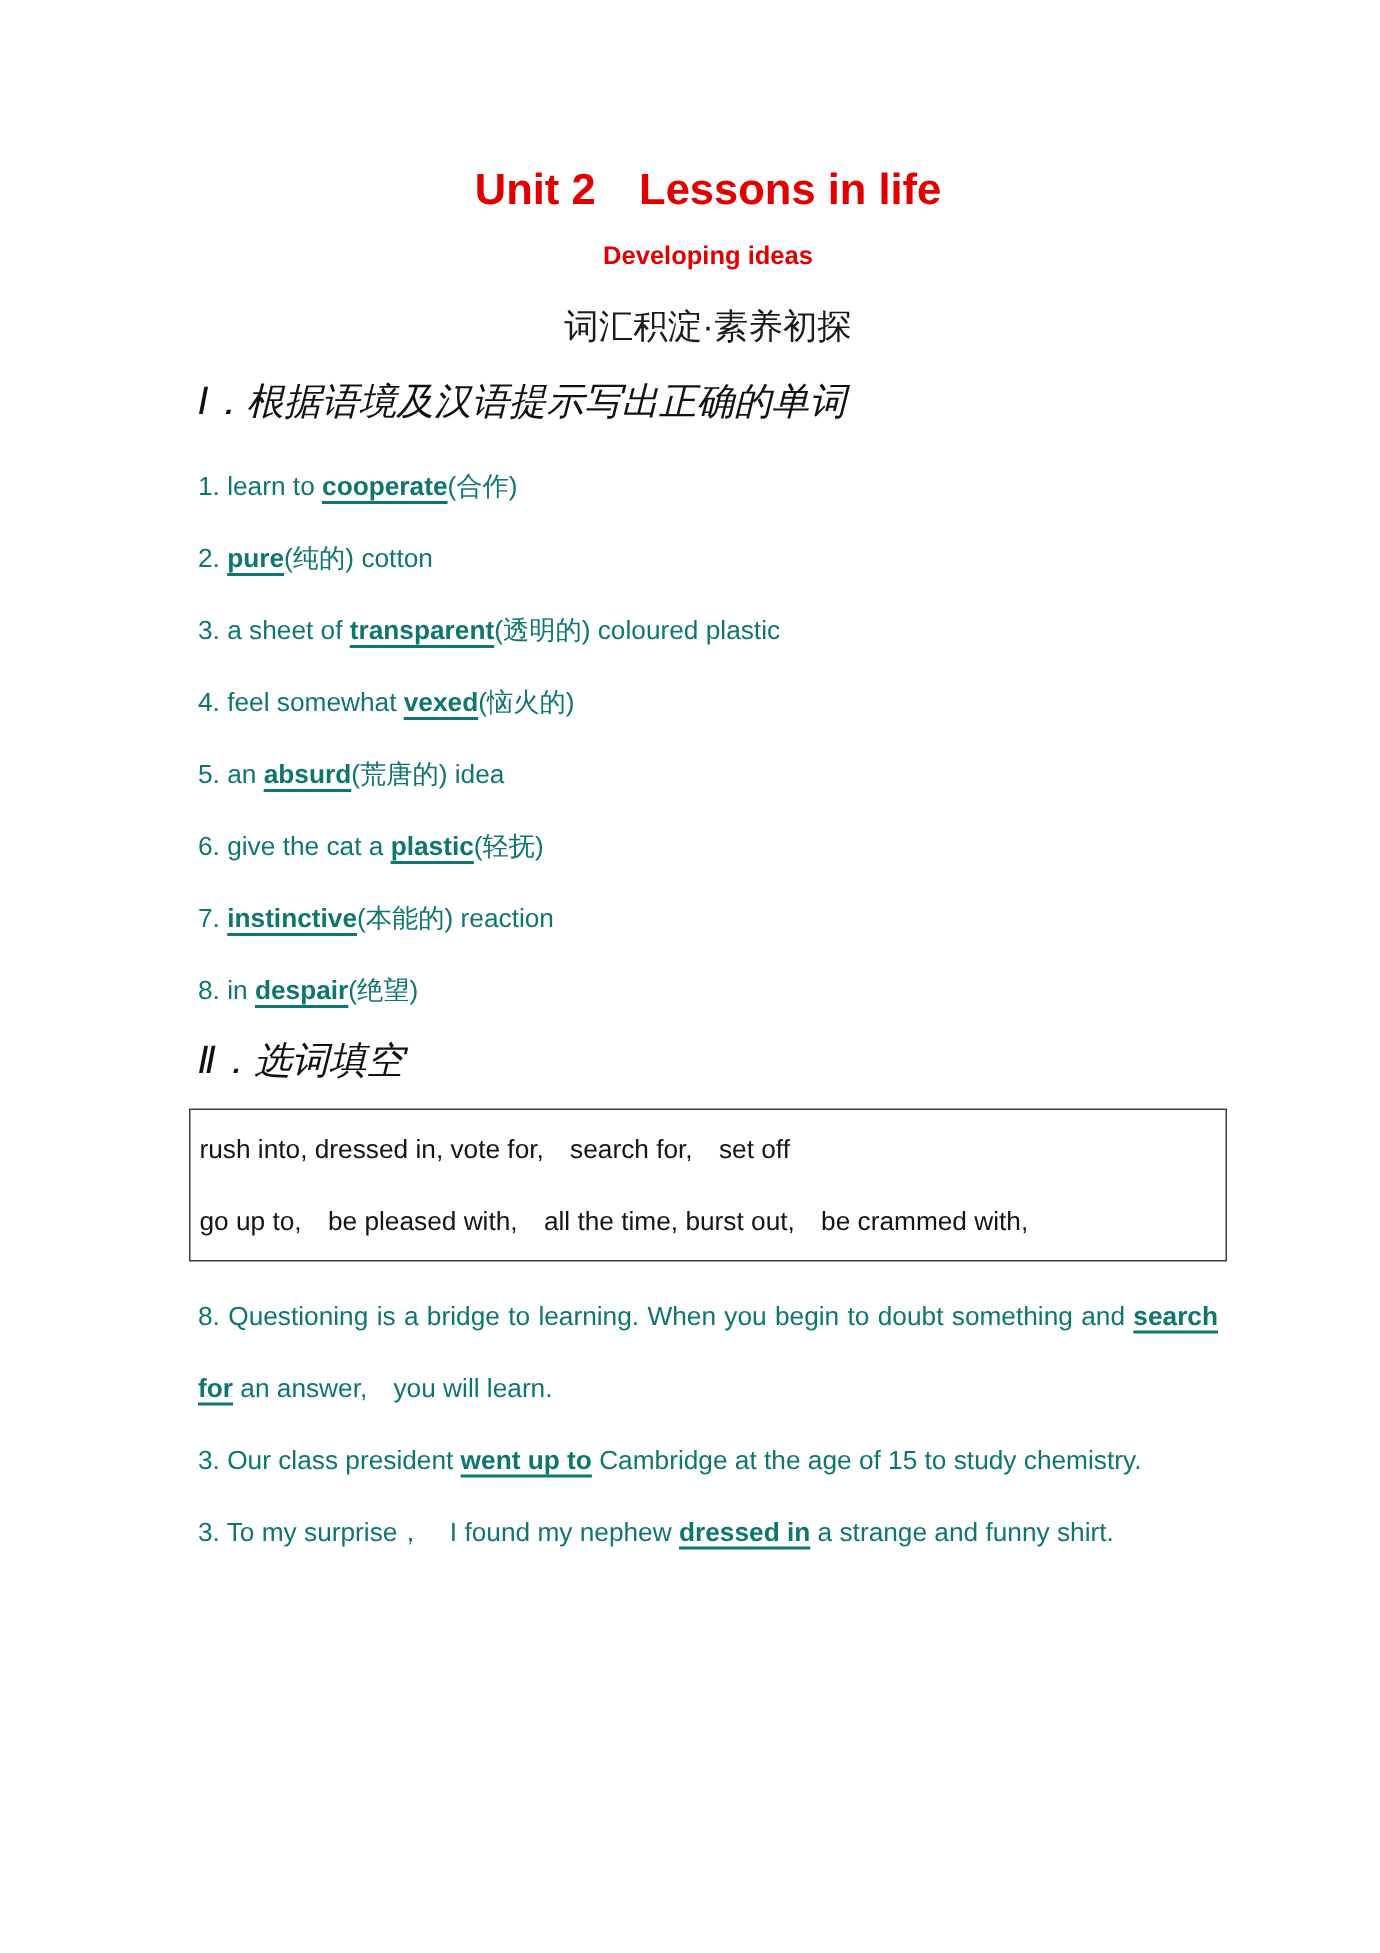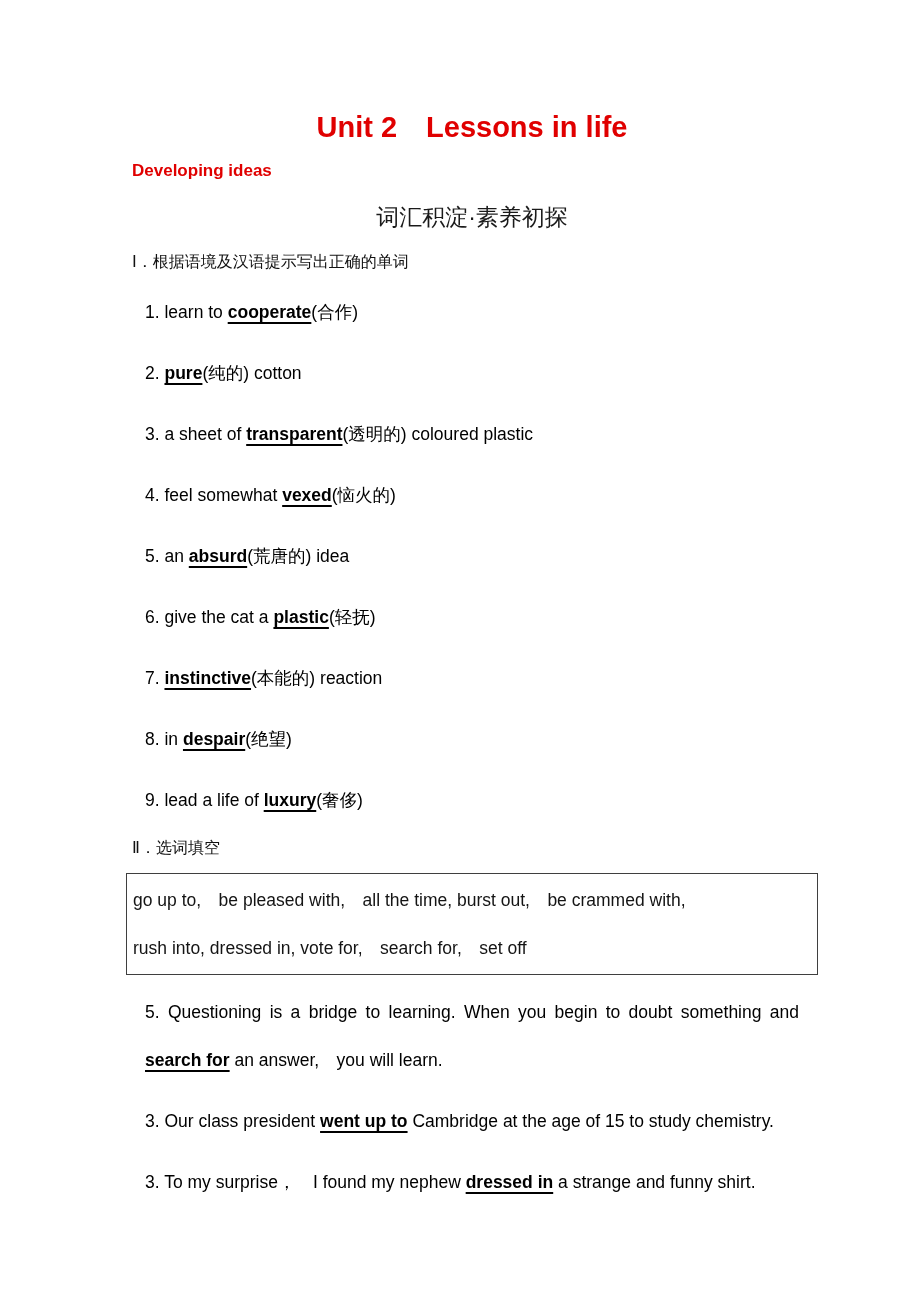--- a/index.html
+++ b/index.html
@@ -22,44 +22,45 @@
   .doc-title {
     margin: 0 0 16px 0;
     text-align: center;
     font-size: 29px;
     font-weight: bold;
     color: #e00000;
     line-height: 1.2;
   }
   .doc-subtitle {
     margin: 0 0 20px 0;
-    text-align: left;
+    text-align: center;
     font-size: 17px;
     font-weight: bold;
     color: #e00000;
     line-height: 1.2;
   }
   .doc-banner {
     margin: 0 0 18px 0;
     text-align: center;
     font-size: 23px;
     color: #1a1a1a;
     line-height: 1.4;
   }
   .sec-head {
-    font-size: 16px;
+    font-size: 25px;
     color: #111;
     line-height: 1.4;
     margin: 6px 0 14px 0;
+    font-style: italic;
   }
   .item, .sentence {
     font-size: 17.5px;
     line-height: 48px;
-    margin: 13px;
-    color: #000000;
+    margin: 0;
+    color: #0f766e;
   }
   .sentence {
     text-align: justify;
   }
   .ans {
     font-weight: bold;
     text-decoration: underline;
     text-decoration-thickness: 1.6px;
     text-underline-offset: 4px;
   }
@@ -102,33 +103,30 @@
   </p>
   <p class="item">
     <span>6. give the cat a </span><span class="ans">plastic</span><span>(轻抚)</span>
   </p>
   <p class="item">
     <span>7. </span><span class="ans">instinctive</span><span>(本能的) reaction</span>
   </p>
   <p class="item">
     <span>8. in </span><span class="ans">despair</span><span>(绝望)</span>
   </p>
-  <p class="item">
-    <span>9. lead a life of </span><span class="ans">luxury</span><span>(奢侈)</span>
-  </p>
 
   <div class="sec-head">Ⅱ．选词填空</div>
 
   <div class="word-bank">
+    <p>rush into, dressed in, vote for,　search for,　set off</p>
     <p>go up to,　be pleased with,　all the time, burst out,　be crammed with,</p>
-    <p>rush into, dressed in, vote for,　search for,　set off</p>
   </div>
 
   <p class="sentence">
-    <span>5. Questioning is a bridge to learning. When you begin to doubt something and </span><span class="ans">search for</span><span> an answer,　you will learn.</span>
+    <span>8. Questioning is a bridge to learning. When you begin to doubt something and </span><span class="ans">search for</span><span> an answer,　you will learn.</span>
   </p>
   <p class="sentence">
     <span>3. Our class president </span><span class="ans">went up to</span><span> Cambridge at the age of 15 to study chemistry.</span>
   </p>
   <p class="sentence">
     <span>3. To my surprise，　I found my nephew </span><span class="ans">dressed in</span><span> a strange and funny shirt.</span>
   </p>
 
 </div>
 

